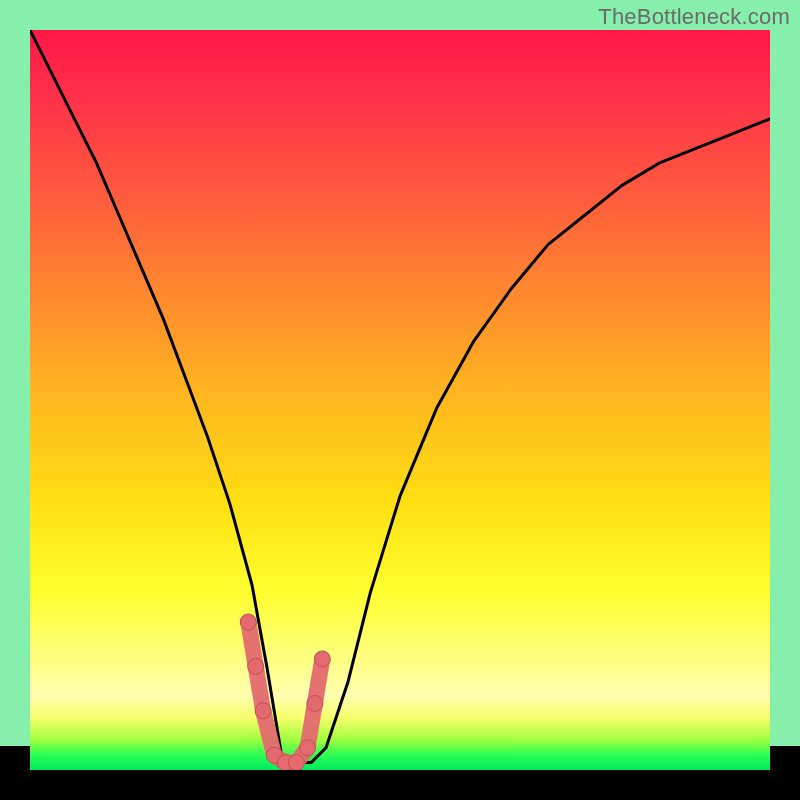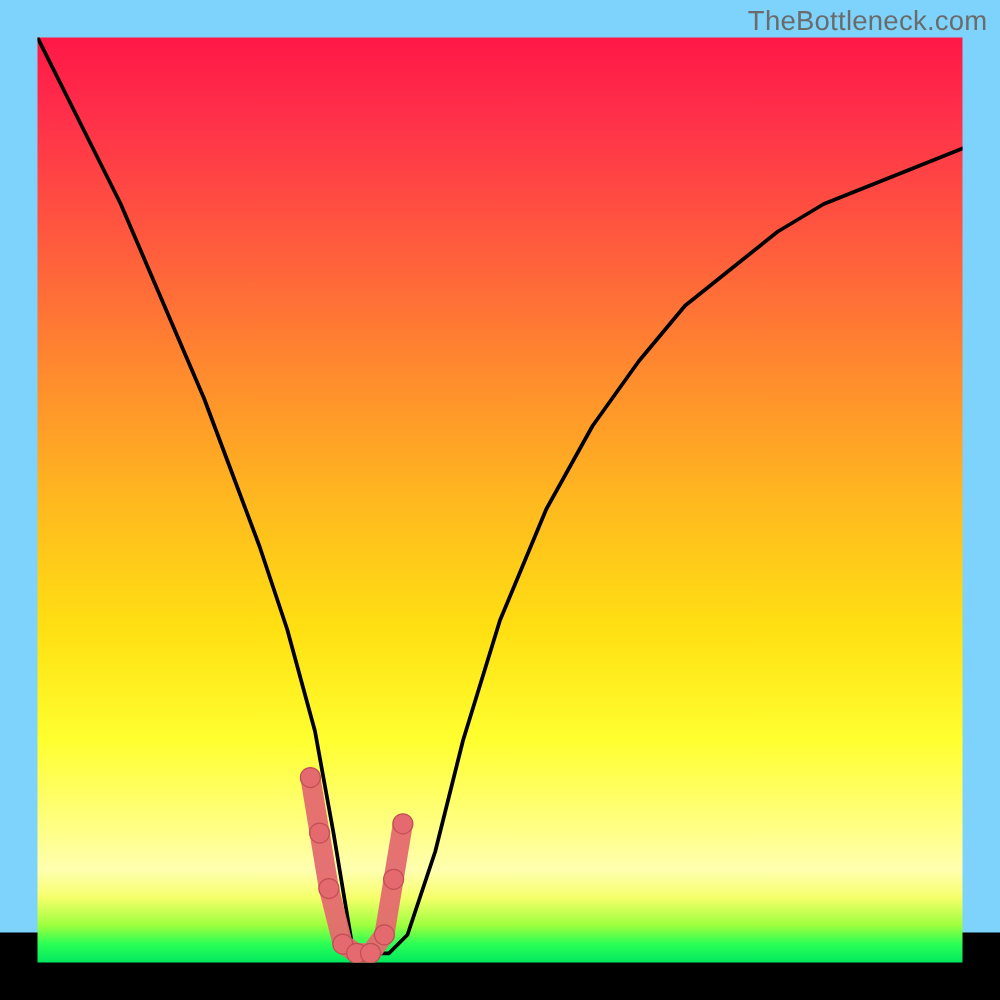--- a/index.html
+++ b/index.html
@@ -8,21 +8,21 @@
     width: 800px;
     height: 800px;
     background: #000;
     overflow: hidden;
     font-family: Arial, Helvetica, sans-serif;
   }
   .frame {
     position: relative;
     width: 800px;
     height: 746px;
-    background: #7dd3fc;
+    background: #86efac;
   }
   .plot-area {
     position: absolute;
     left: 30px;
     top: 30px;
     width: 740px;
     height: 740px;
     
     background: linear-gradient(
       to bottom,

